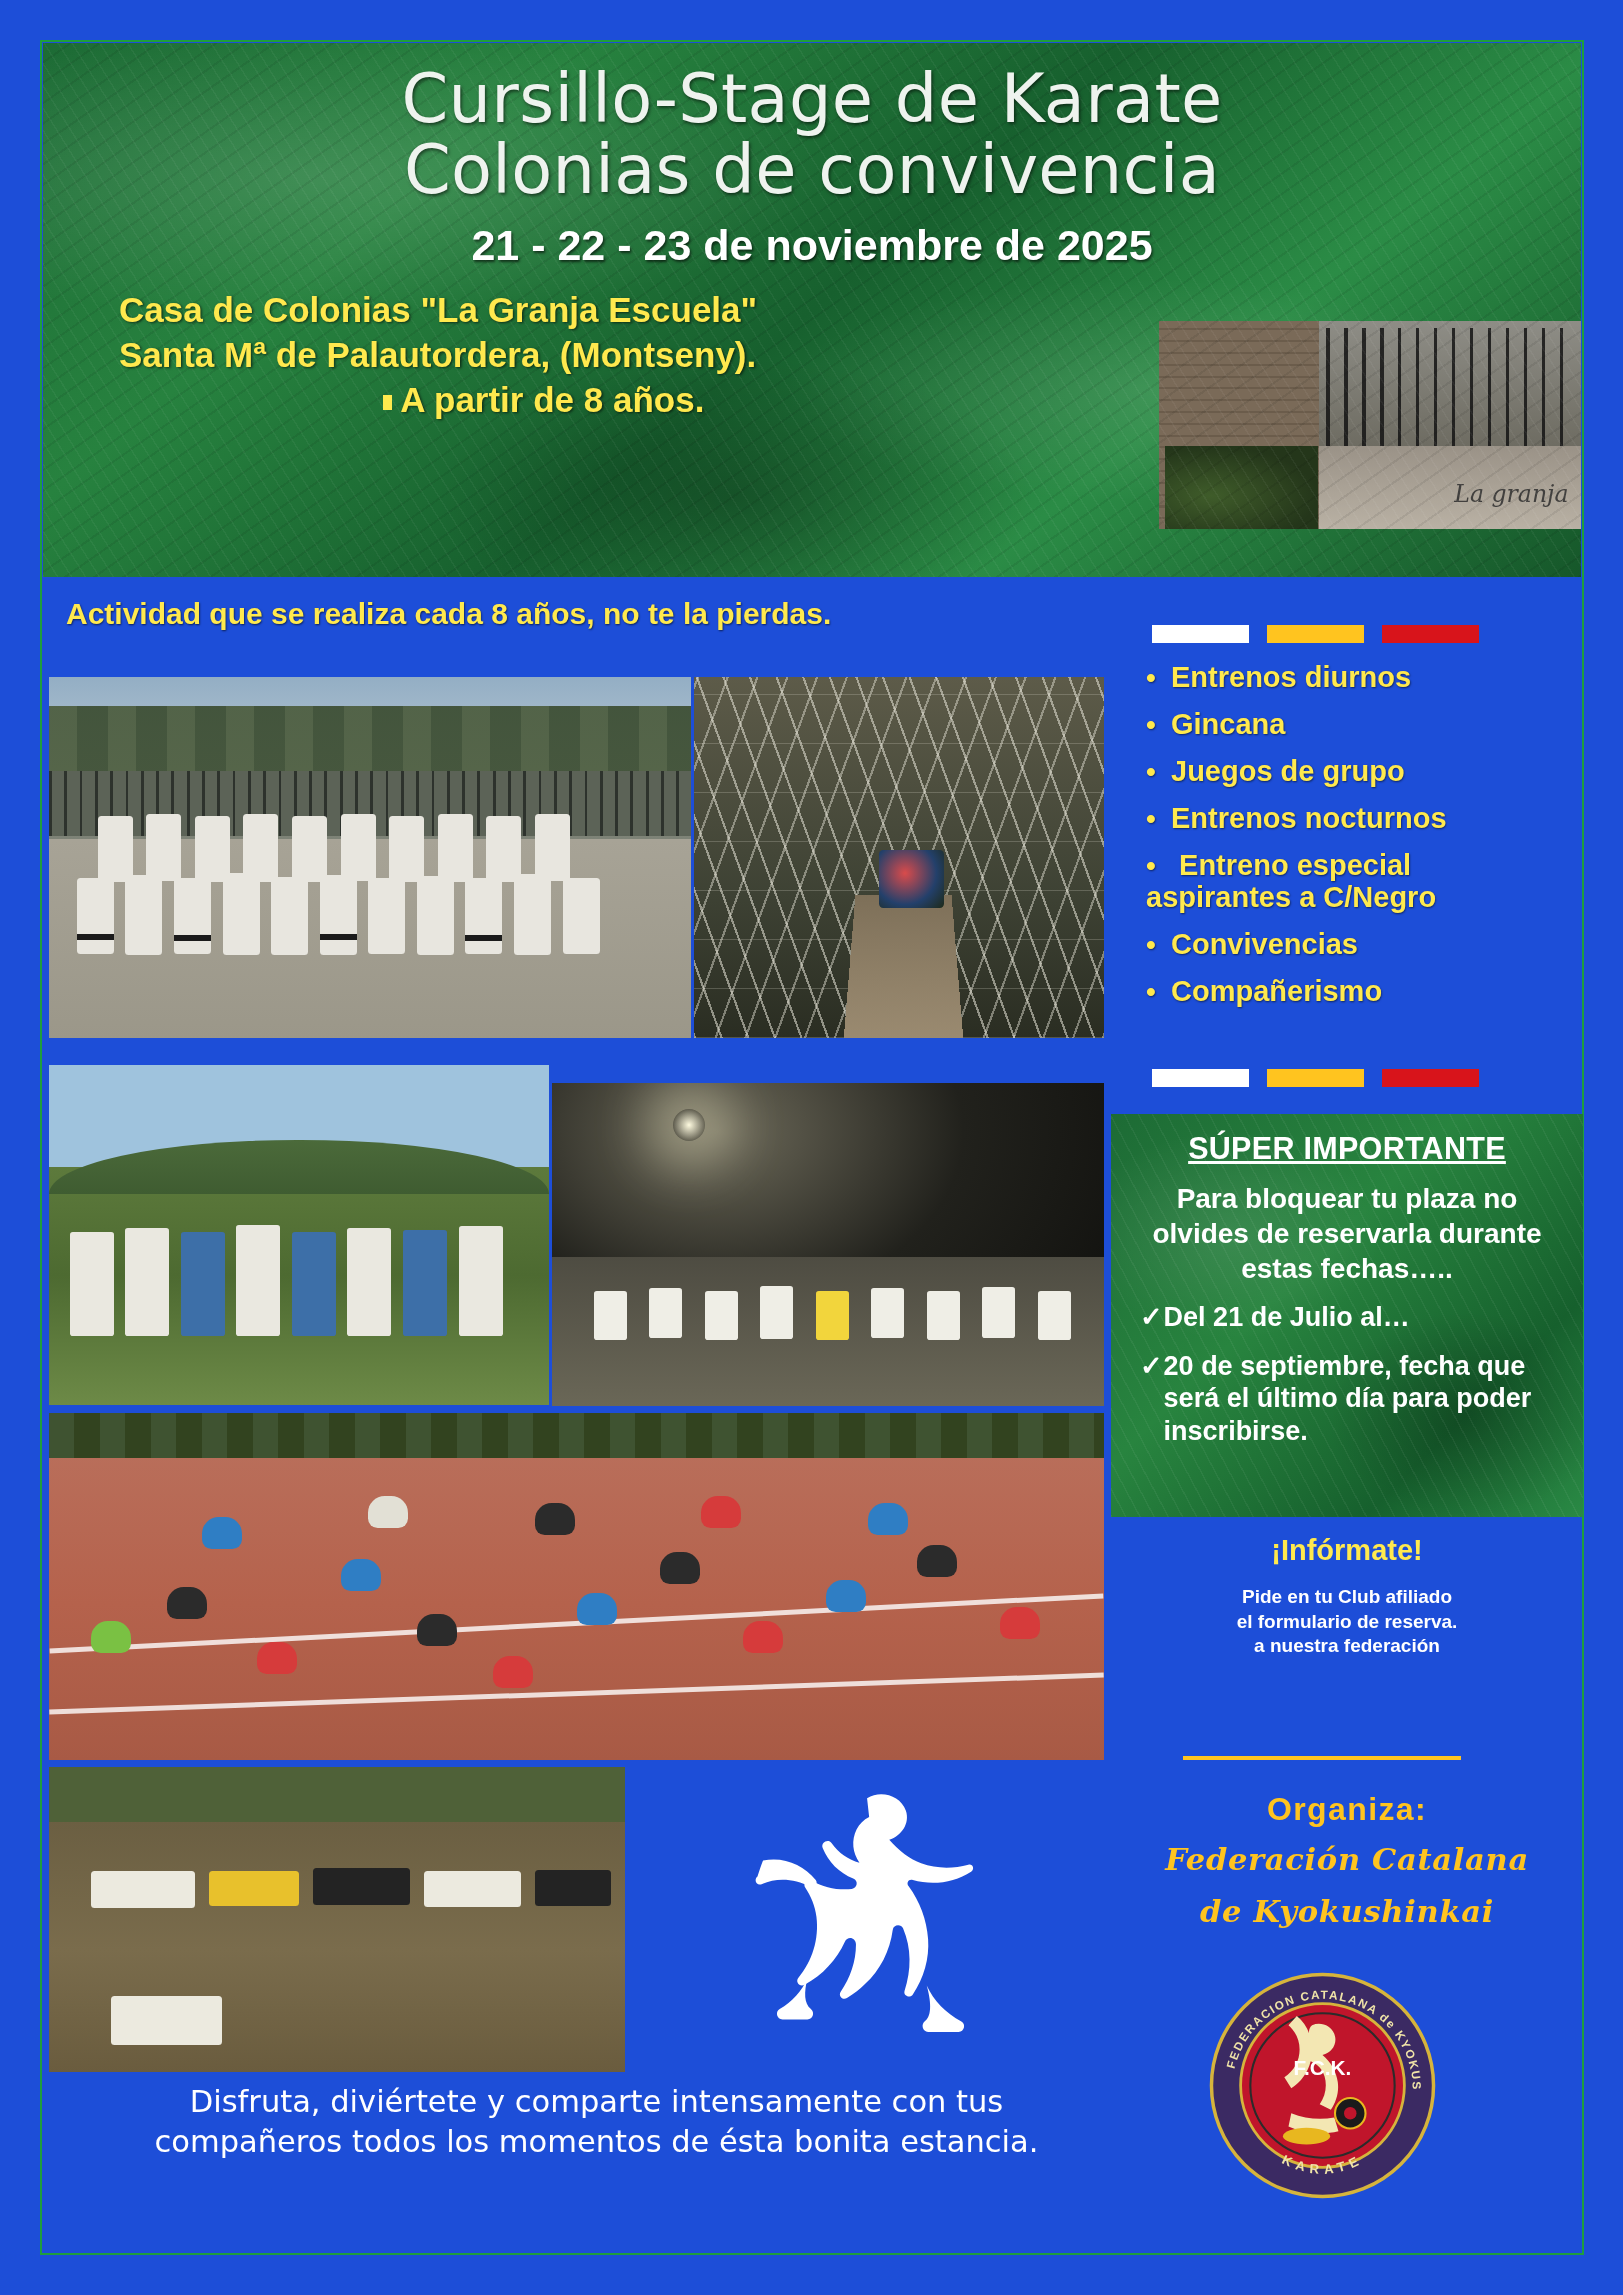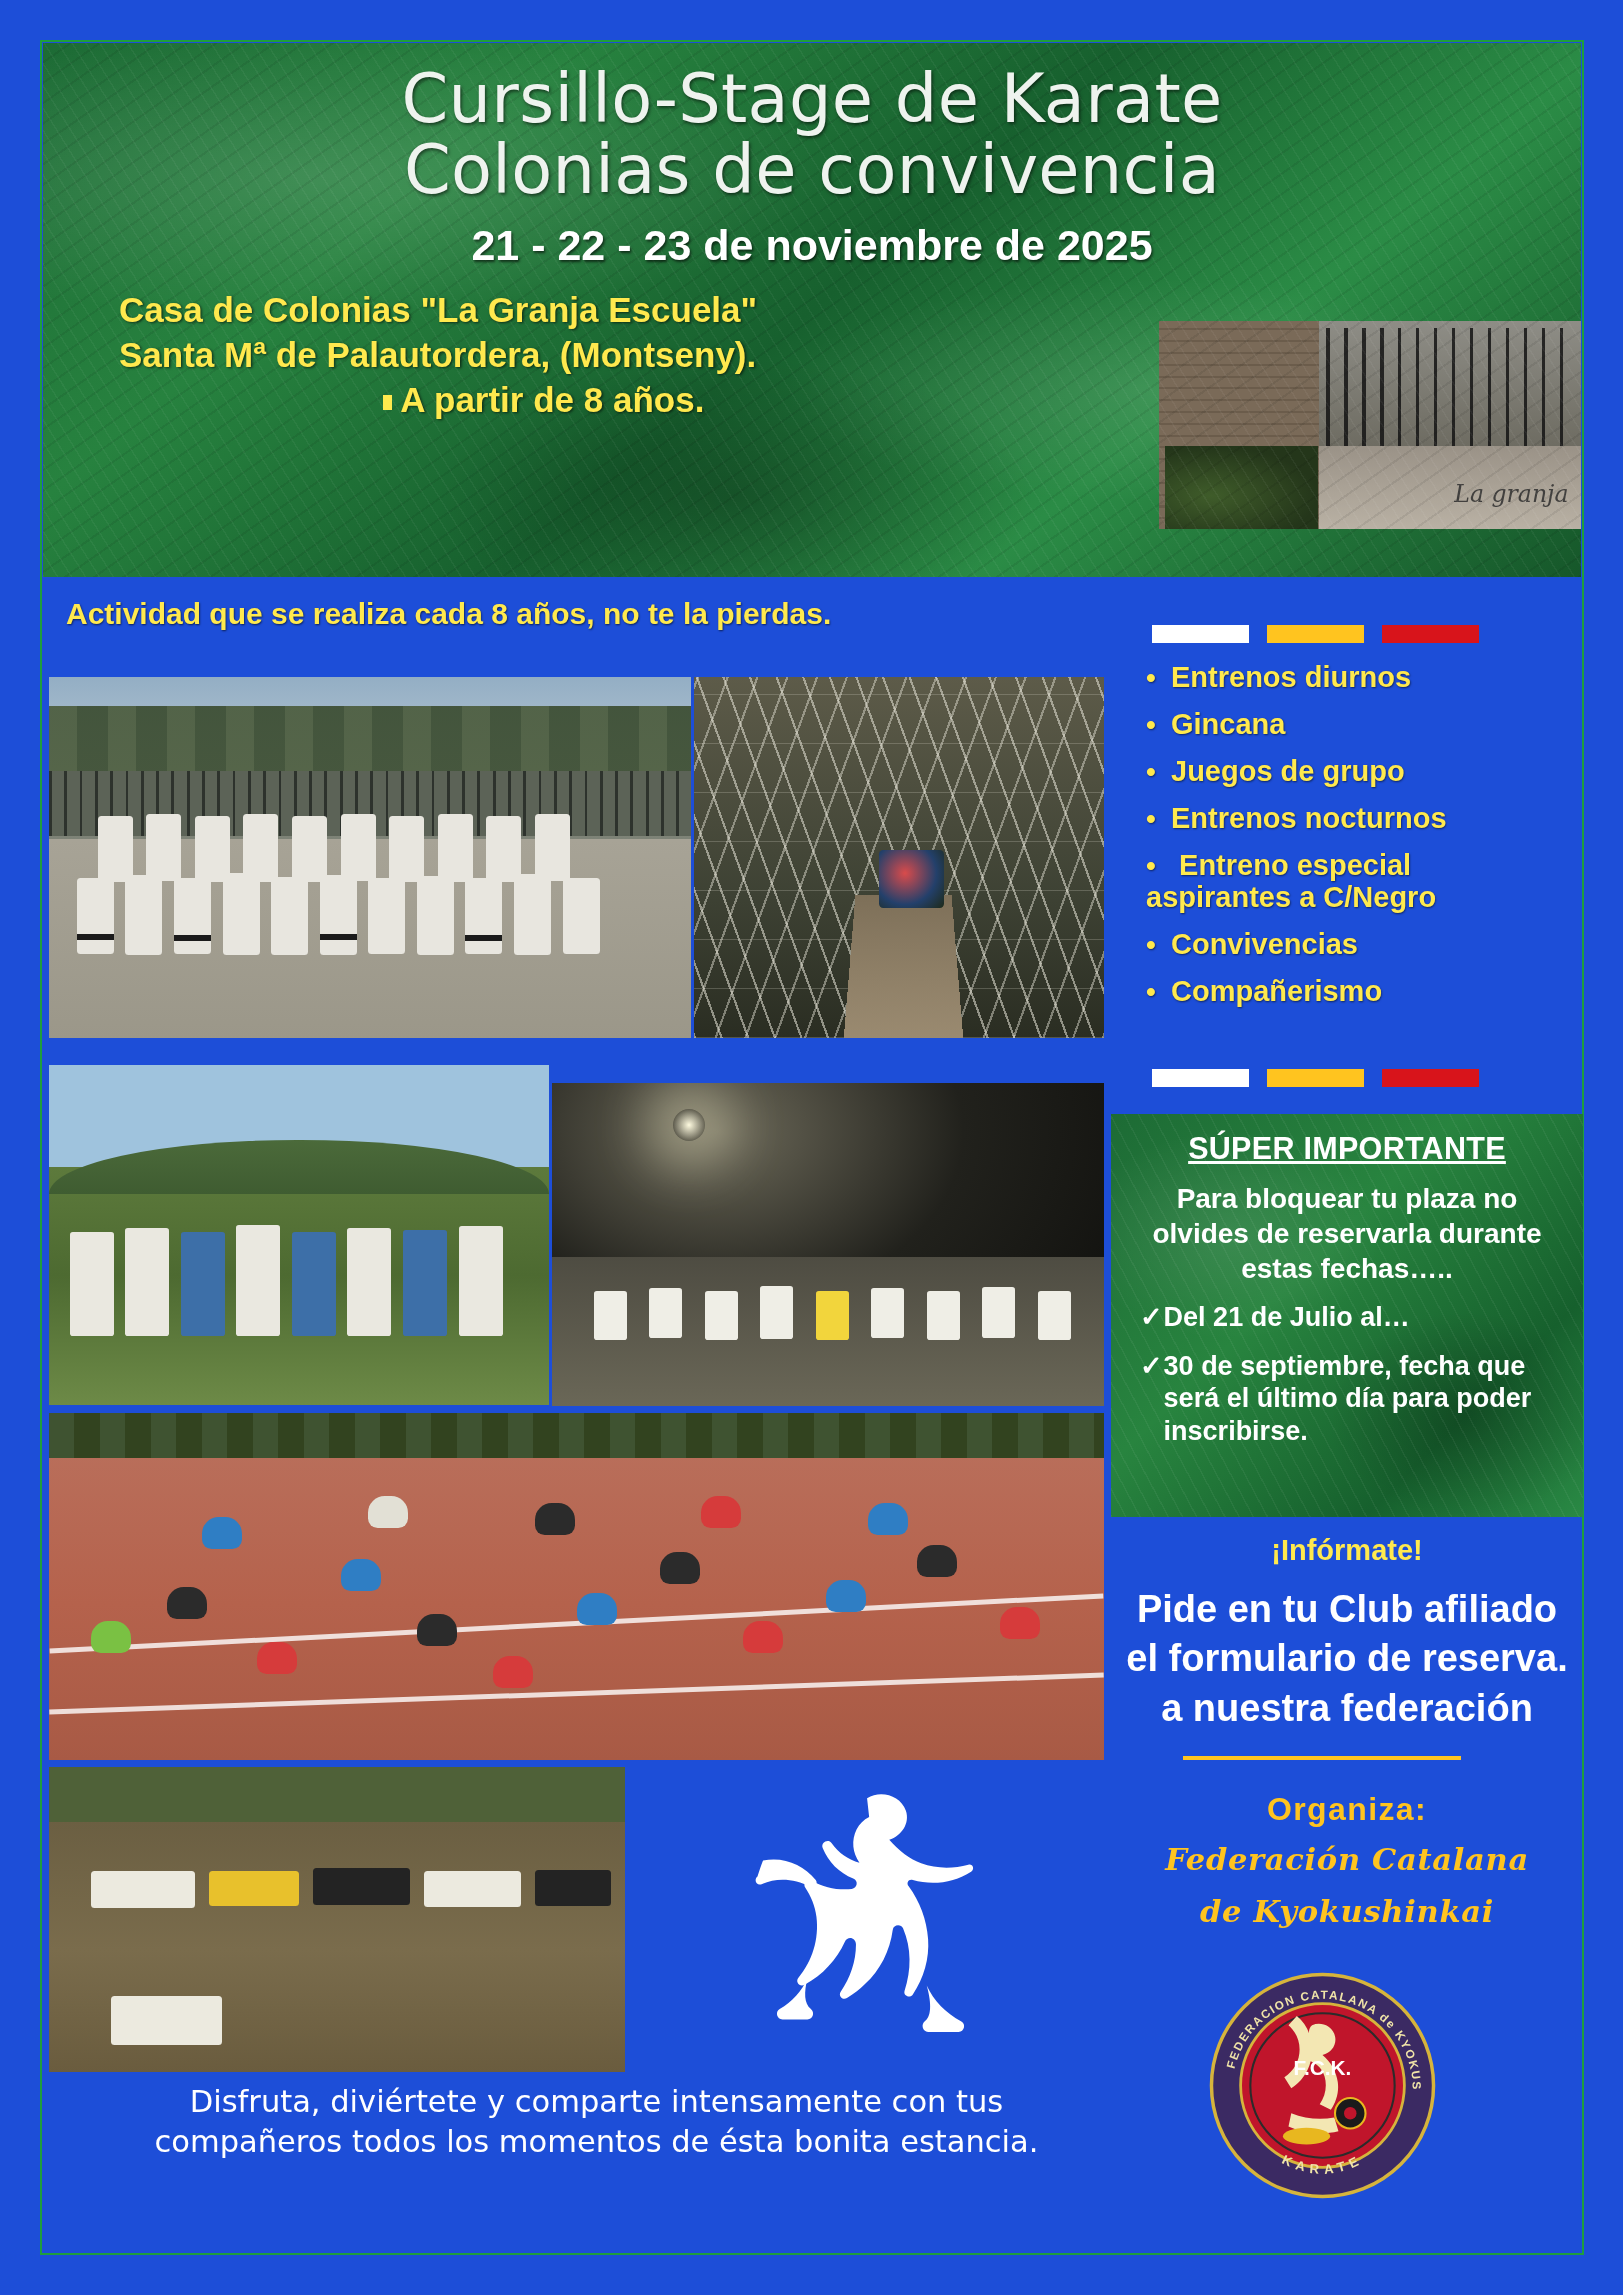--- a/index.html
+++ b/index.html
@@ -339,21 +339,21 @@
   .info-block {
     position: absolute;
     left: 1111px;
     top: 1534px;
     width: 472px;
     text-align: center;
     color: #ffffff;
     font-weight: bold;
   }
   .info-title { font-size: 29px; color: #ffe94e; margin-bottom: 18px;}
-  .info-text { font-size: 38px; line-height: 1.3; }
+  .info-text { font-size: 19px; line-height: 1.3; }
 
   .divider-line {
     position: absolute;
     left: 1183px;
     top: 1756px;
     width: 278px;
     height: 3.5px;
     background: #ffc41f;
   }
 
@@ -568,21 +568,21 @@
     <div class="bar bar-red"></div>
   </div>
 
   <div class="important-box">
     <div class="imp-title">SÚPER IMPORTANTE</div>
     <div class="imp-text">Para bloquear tu plaza no olvides de reservarla durante estas fechas…..</div>
     <div class="imp-check">
       <span class="ck">✓</span><span class="body">Del 21 de Julio al…</span>
     </div>
     <div class="imp-check">
-      <span class="ck">✓</span><span class="body">30 de septiembre, fecha que será el último día para poder inscribirse.</span>
+      <span class="ck">✓</span><span class="body">20 de septiembre, fecha que será el último día para poder inscribirse.</span>
     </div>
   </div>
 
   <div class="info-block">
     <div class="info-title">¡Infórmate!</div>
     <div class="info-text">Pide en tu Club afiliado</div>
     <div class="info-text">el formulario de reserva.</div>
     <div class="info-text">a nuestra federación</div>
   </div>
 

